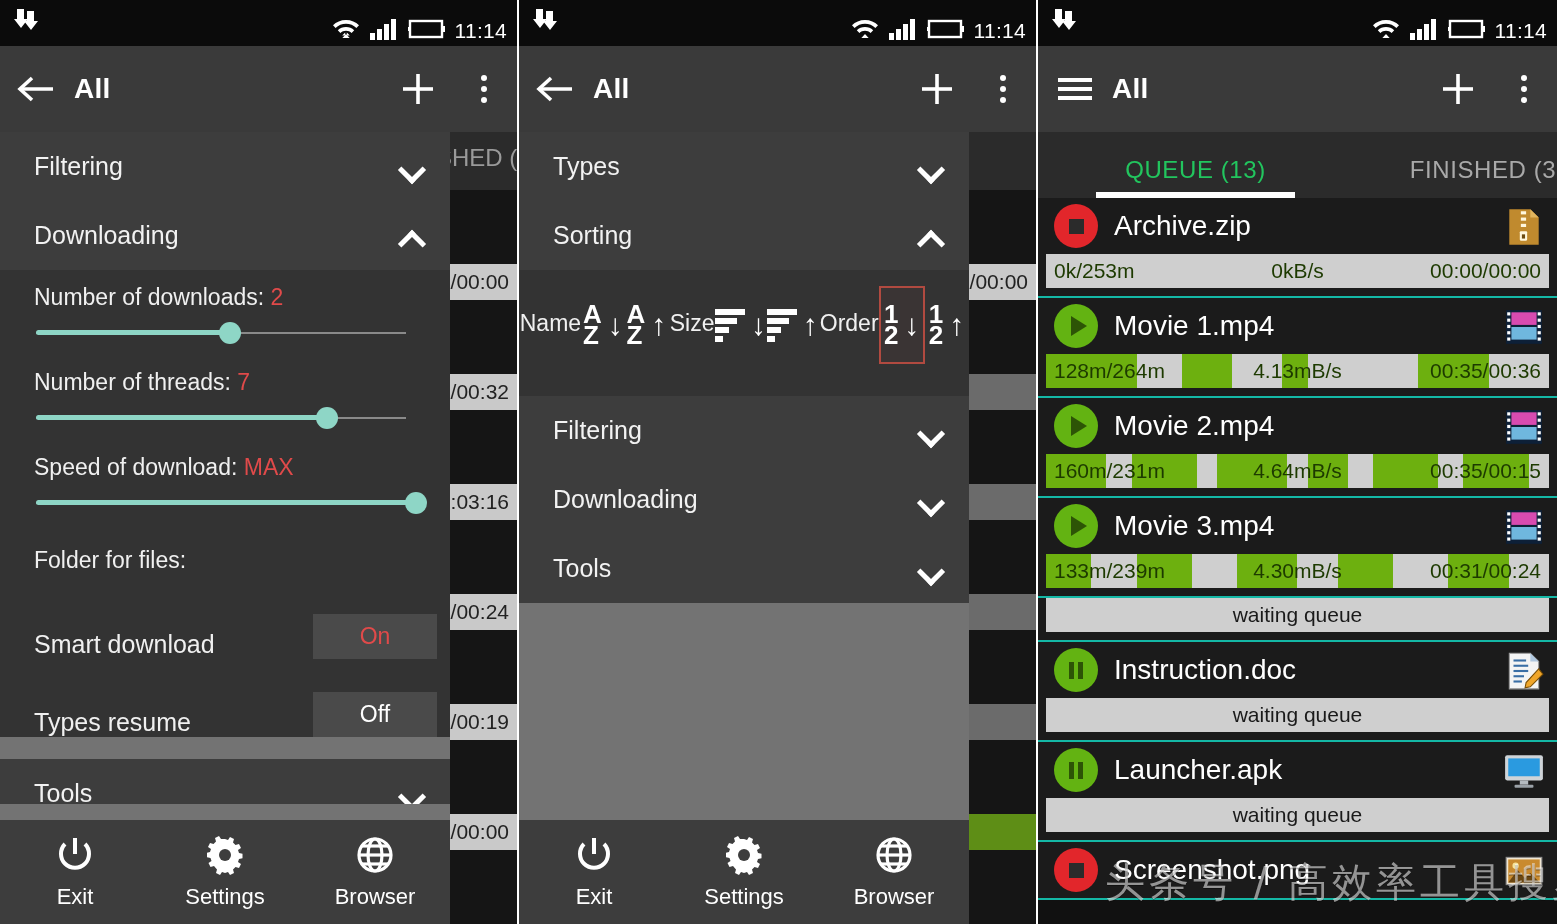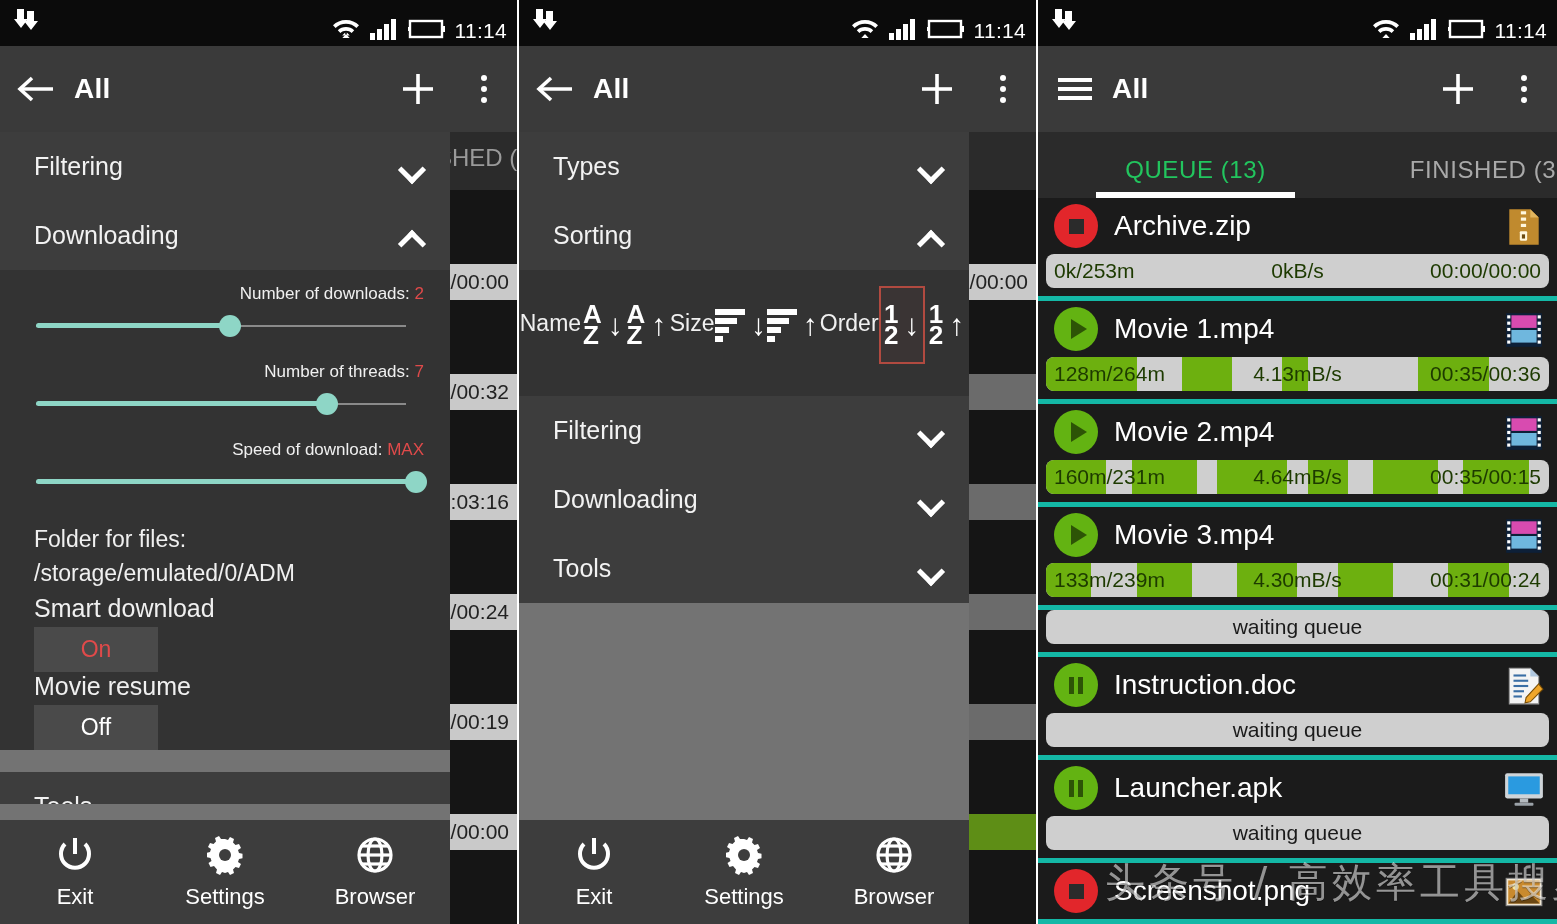--- a/index.html
+++ b/index.html
@@ -35,30 +35,30 @@
             color:#f2f2f2;font-size:25px;cursor:pointer;background:#3d3d3d;}
   .sec-head .lbl{flex:1 1 auto;}
   .sec-body{background:#333333;}
   .chev{width:30px;height:30px;position:relative;flex:0 0 auto;}
   .chev:before{content:"";position:absolute;left:4px;top:8px;width:15px;height:15px;
      border-right:5px solid #fff;border-bottom:5px solid #fff;transform:rotate(45deg);}
   .chev.up:before{top:13px;transform:rotate(-135deg);}
 
   
   .set-row{padding:14px 26px 0 34px;}
-  .set-label{color:#f0f0f0;font-size:17px;text-align:right;}
+  .set-label{color:#f0f0f0;font-size:23px;}
   .set-label .val{color:#e04a4a;}
   .slider{position:relative;height:44px;margin:0 0 0 2px;}
   .slider .track{position:absolute;left:0;right:18px;top:21px;height:2px;background:#8a8a8a;}
   .slider .fill{position:absolute;left:0;top:19px;height:5px;background:#8ed6c6;border-radius:3px;}
   .slider .knob{position:absolute;top:11px;width:22px;height:22px;border-radius:50%;background:#8ed6c6;}
 
   .folder-block{padding:18px 26px 4px 34px;}
   .folder-block .t{color:#f0f0f0;font-size:23px;line-height:34px;}
-  .toggle-row{display:flex;align-items:flex-start;padding:0 26px 0 34px;height:78px;flex-direction:column;}
+  .toggle-row{display:flex;align-items:flex-end;padding:0 13px 0 34px;height:78px;}
   .toggle-row .t{flex:1 1 auto;color:#f0f0f0;font-size:25px;}
   .tbtn{min-width:80px;padding:9px 22px;background:#4a4a4a;color:#fff;font-size:23px;text-align:center;cursor:pointer;}
   .tbtn.on{color:#e04a4a;}
 
   
   .sort-grid{display:flex;padding:16px 0 28px 0;justify-content:space-around;}
   .sort-col{display:flex;flex-direction:row;align-items:center;width:33%;}
   .sort-col .h{color:#f0f0f0;font-size:23px;margin-bottom:8px;}
   .sort-cell{width:126px;height:78px;display:flex;align-items:center;justify-content:center;
              box-sizing:border-box;cursor:pointer;margin-bottom:4px;}
@@ -88,32 +88,32 @@
   .bgrow .pbar.green{background:#5e8e16;color:#0d1a00;justify-content:center;}
 
   
   .tabbar{height:66px;background:#2b2b2b;display:flex;align-items:flex-end;position:relative;}
   .tab{flex:0 0 auto;padding:0 0 14px 0;color:#a9a9a9;font-size:24px;letter-spacing:.6px;cursor:pointer;
        text-align:center;position:relative;}
   #tab-q{width:215px;margin-left:50px;color:#22c55e;}
   #tab-f{width:260px;margin-left:50px;}
   .tab .ind{position:absolute;left:8px;right:8px;bottom:0;height:6px;background:#fff;}
   .dl-list{background:#111;height:726px;overflow:hidden;}
-  .dlrow{border-bottom:5px solid #14b8a6;padding:0 0 0 0;background:#1b1b1b;}
+  .dlrow{border-bottom:2px solid #14b8a6;padding:0 0 0 0;background:#1b1b1b;}
   .dl-top{height:56px;display:flex;align-items:center;padding:0 14px 0 16px;}
   .dl-top .name{flex:1 1 auto;color:#fff;font-size:28px;margin-left:16px;}
   .dl-ico{width:44px;height:44px;border-radius:50%;display:flex;align-items:center;justify-content:center;flex:0 0 auto;}
   .dl-ico.stop{background:#e2262b;}
   .dl-ico.stop i{width:15px;height:15px;background:#2b2b2b;display:block;}
   .dl-ico.play{background:#63b312;}
   .dl-ico.play i{width:0;height:0;border-left:16px solid #2d5406;border-top:10px solid transparent;border-bottom:10px solid transparent;margin-left:5px;}
   .dl-ico.pause{background:#63b312;display:flex;gap:4px;}
   .dl-ico.pause i{width:5px;height:17px;background:#2d5406;display:block;}
   .dl-prog{height:34px;margin:0 8px 8px 8px;background:#cfcfcf;position:relative;overflow:hidden;
-           display:flex;align-items:center;border-radius:8px;}
+           display:flex;align-items:center;}
   .dl-prog .seg{position:absolute;top:0;bottom:0;background:#6db00f;}
   .dl-prog .t{position:relative;z-index:2;color:#1d3a00;font-size:21px;white-space:nowrap;}
   .dl-prog .t.l{position:absolute;left:8px;}
   .dl-prog .t.c{position:absolute;left:0;right:0;text-align:center;}
   .dl-prog .t.r{position:absolute;right:8px;}
   .dl-prog.wait .t.c{color:#1a1a1a;}
 
   .ftype{width:40px;height:40px;flex:0 0 auto;}
 
   .wm{position:absolute;left:1105px;top:855px;font-size:40px;color:rgba(255,255,255,.55);
@@ -381,28 +381,27 @@
               <div class="set-label"><span>Speed of download:</span>
                 <span class="val">MAX</span></div>
               <div class="slider">
                 <div class="track"></div>
                   <div class="fill" style="width:99%"></div>
                   <div class="knob" style="left:calc(99% - 15px)"></div>
               </div>
             </div>
             <div class="folder-block">
               <div class="t">Folder for files:</div>
-              <div class="t">/storage/emulated/0/ADM</div>
             </div>
             <div class="toggle-row">
               <span class="t">Smart download</span>
               <span class="tbtn on">On</span>
             </div>
             <div class="toggle-row">
-              <span class="t">Movie resume</span>
+              <span class="t">Types resume</span>
               <span class="tbtn">Off</span>
             </div>
           </div>
 
           <div class="sec-head" style="margin-top:22px">
             <span class="lbl">Tools</span>
             <span class="chev"></span>
           </div>
         </div>
 

